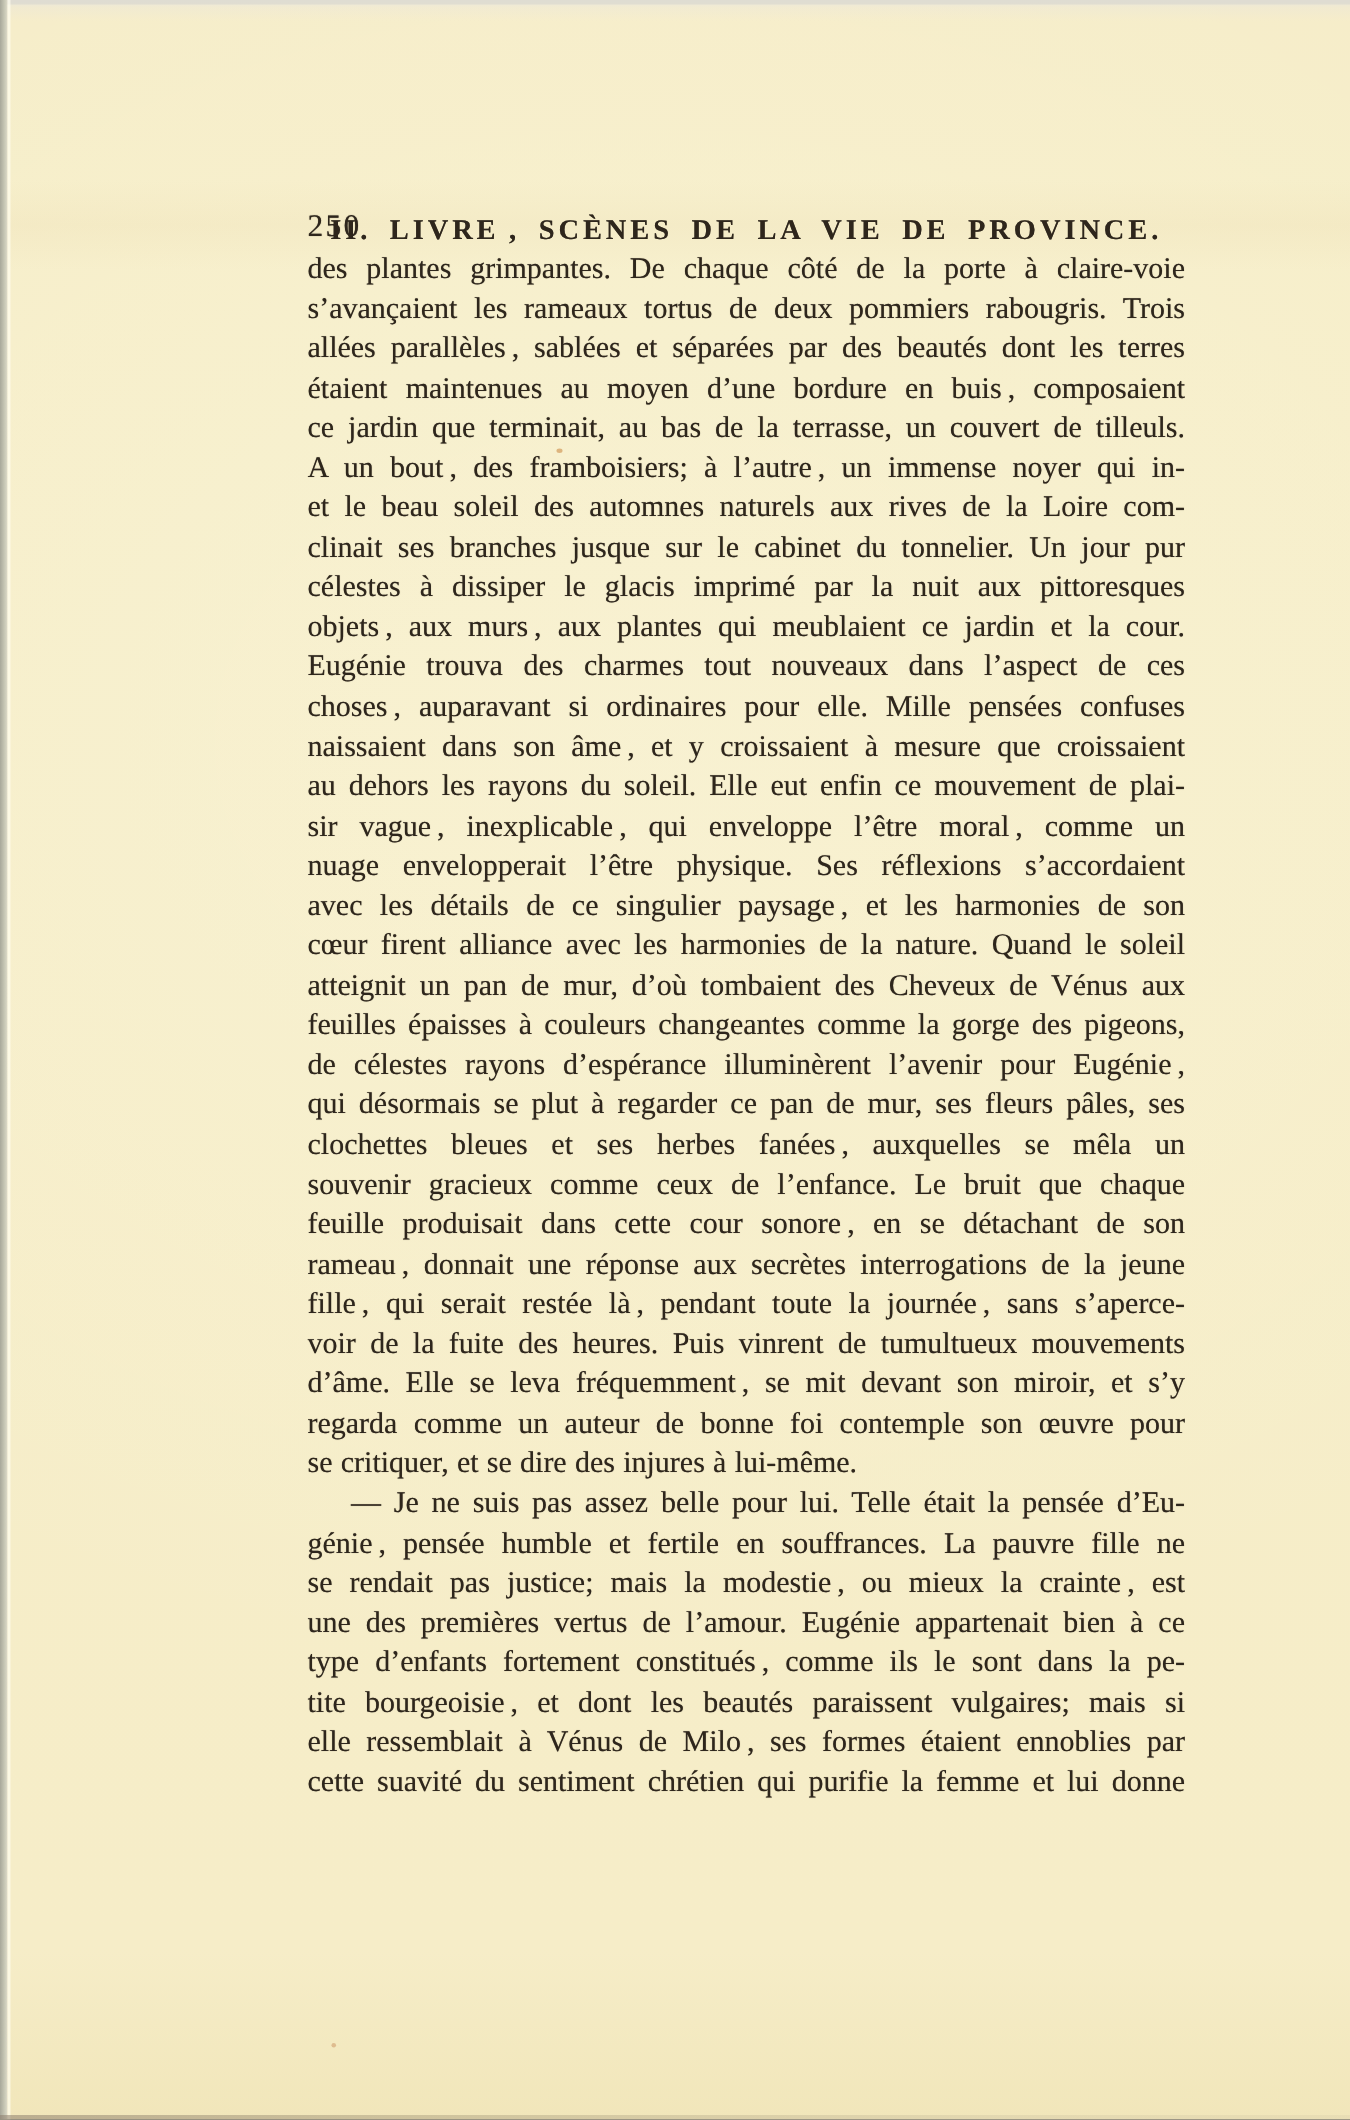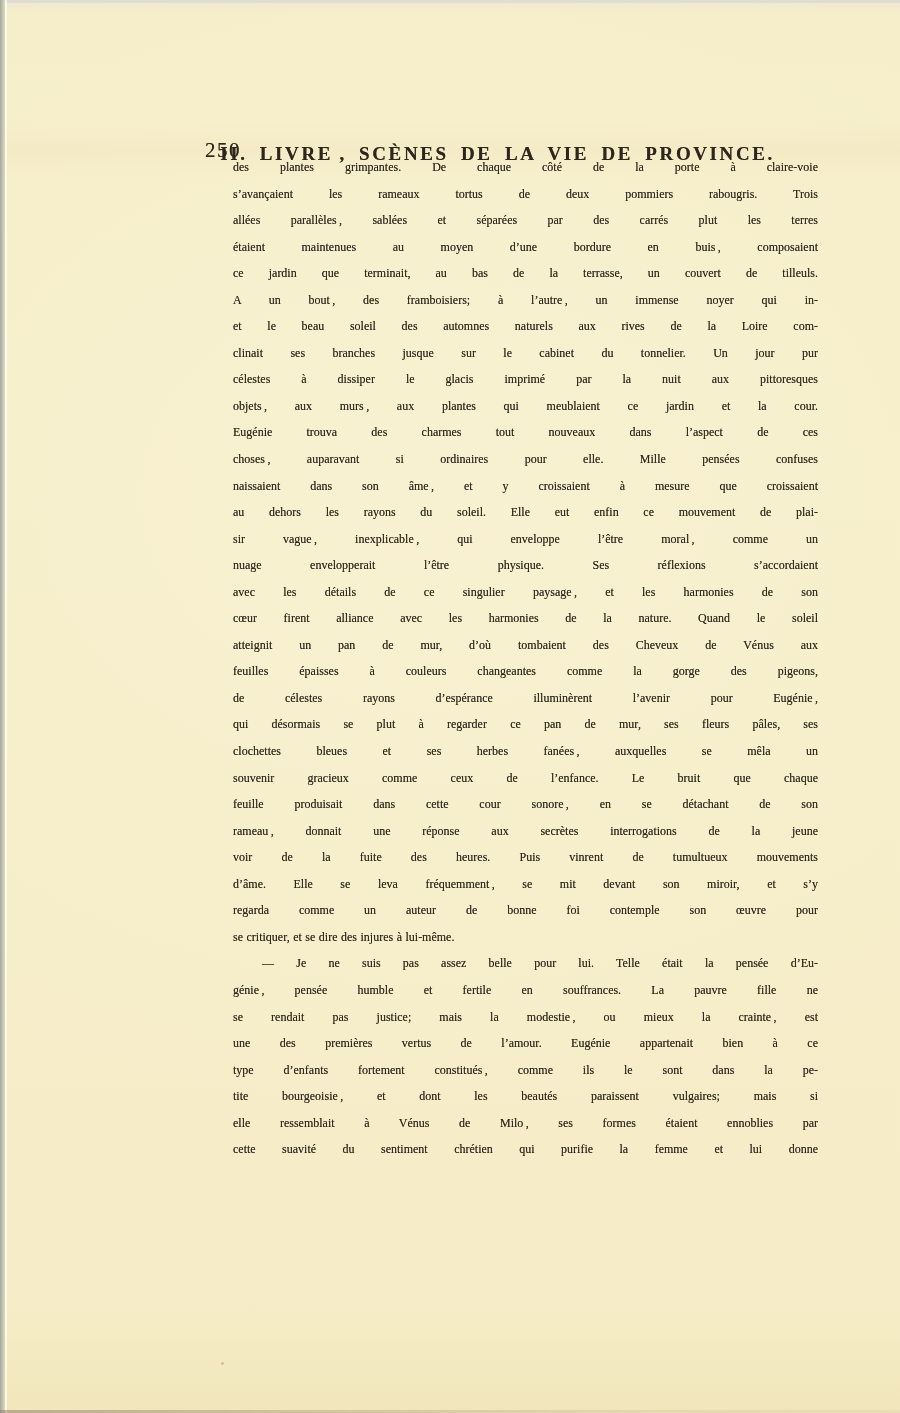--- a/index.html
+++ b/index.html
@@ -43,24 +43,23 @@
     text-shadow: 0 0 0.6px rgba(46,38,28,0.7);
   }
   .runtitle {
     text-align: center;
     font-size: 19px; font-weight: bold;
     letter-spacing: 2.6px; word-spacing: 5px;
     padding-top: 5px;
     text-shadow: 0 0 0.4px rgba(46,38,28,0.6);
   }
   .textblock {
-    position: absolute; left: 205px; top: 154px; width: 585px;
-    font-size: 12px; line-height: 26.55px;
+    position: absolute; left: 205px; top: 166px; width: 585px;
+    font-size: 20px; line-height: 26.55px;
     text-shadow: 0 0 0.5px rgba(46,38,28,0.6);
-    margin-left: 28px;
   }
   .line {
     text-align: justify;
     text-align-last: justify;
     word-spacing: 0.5px;
     height: 26.55px;
     overflow: hidden;
     white-space: nowrap;
   }
   .line.end { text-align-last: left; }
@@ -82,21 +81,21 @@
   <div class="speck2"></div>
 
   <div class="header">
     <span class="pagenum">250</span>
     <div class="runtitle">II. LIVRE , SCÈNES DE LA VIE DE PROVINCE.</div>
   </div>
 
   <div class="textblock">
       <div class="line">des plantes grimpantes. De chaque côté de la porte à claire-voie</div>
       <div class="line">s’avançaient les rameaux tortus de deux pommiers rabougris. Trois</div>
-      <div class="line">allées parallèles , sablées et séparées par des carrés plut les terres</div>
+      <div class="line">allées parallèles , sablées et séparées par des beautés dont les terres</div>
       <div class="line">étaient maintenues au moyen d’une bordure en buis , composaient</div>
       <div class="line">ce jardin que terminait, au bas de la terrasse, un couvert de tilleuls.</div>
       <div class="line">A un bout , des framboisiers; à l’autre , un immense noyer qui in-</div>
       <div class="line">et le beau soleil des automnes naturels aux rives de la Loire com-</div>
       <div class="line">clinait ses branches jusque sur le cabinet du tonnelier. Un jour pur</div>
       <div class="line">célestes à dissiper le glacis imprimé par la nuit aux pittoresques</div>
       <div class="line">objets , aux murs , aux plantes qui meublaient ce jardin et la cour.</div>
       <div class="line">Eugénie trouva des charmes tout nouveaux dans l’aspect de ces</div>
       <div class="line">choses , auparavant si ordinaires pour elle. Mille pensées confuses</div>
       <div class="line">naissaient dans son âme , et y croissaient à mesure que croissaient</div>
@@ -106,20 +105,21 @@
       <div class="line">avec les détails de ce singulier paysage , et les harmonies de son</div>
       <div class="line">cœur firent alliance avec les harmonies de la nature. Quand le soleil</div>
       <div class="line">atteignit un pan de mur, d’où tombaient des Cheveux de Vénus aux</div>
       <div class="line">feuilles épaisses à couleurs changeantes comme la gorge des pigeons,</div>
       <div class="line">de célestes rayons d’espérance illuminèrent l’avenir pour Eugénie ,</div>
       <div class="line">qui désormais se plut à regarder ce pan de mur, ses fleurs pâles, ses</div>
       <div class="line">clochettes bleues et ses herbes fanées , auxquelles se mêla un</div>
       <div class="line">souvenir gracieux comme ceux de l’enfance. Le bruit que chaque</div>
       <div class="line">feuille produisait dans cette cour sonore , en se détachant de son</div>
       <div class="line">rameau , donnait une réponse aux secrètes interrogations de la jeune</div>
+      <div class="line">fille , qui serait restée là , pendant toute la journée , sans s’aperce-</div>
       <div class="line">voir de la fuite des heures. Puis vinrent de tumultueux mouvements</div>
       <div class="line">d’âme. Elle se leva fréquemment , se mit devant son miroir, et s’y</div>
       <div class="line">regarda comme un auteur de bonne foi contemple son œuvre pour</div>
       <div class="line end">se critiquer, et se dire des injures à lui-même.</div>
       <div class="line indent">— Je ne suis pas assez belle pour lui. Telle était la pensée d’Eu-</div>
       <div class="line">génie , pensée humble et fertile en souffrances. La pauvre fille ne</div>
       <div class="line">se rendait pas justice; mais la modestie , ou mieux la crainte , est</div>
       <div class="line">une des premières vertus de l’amour. Eugénie appartenait bien à ce</div>
       <div class="line">type d’enfants fortement constitués , comme ils le sont dans la pe-</div>
       <div class="line">tite bourgeoisie , et dont les beautés paraissent vulgaires; mais si</div>

